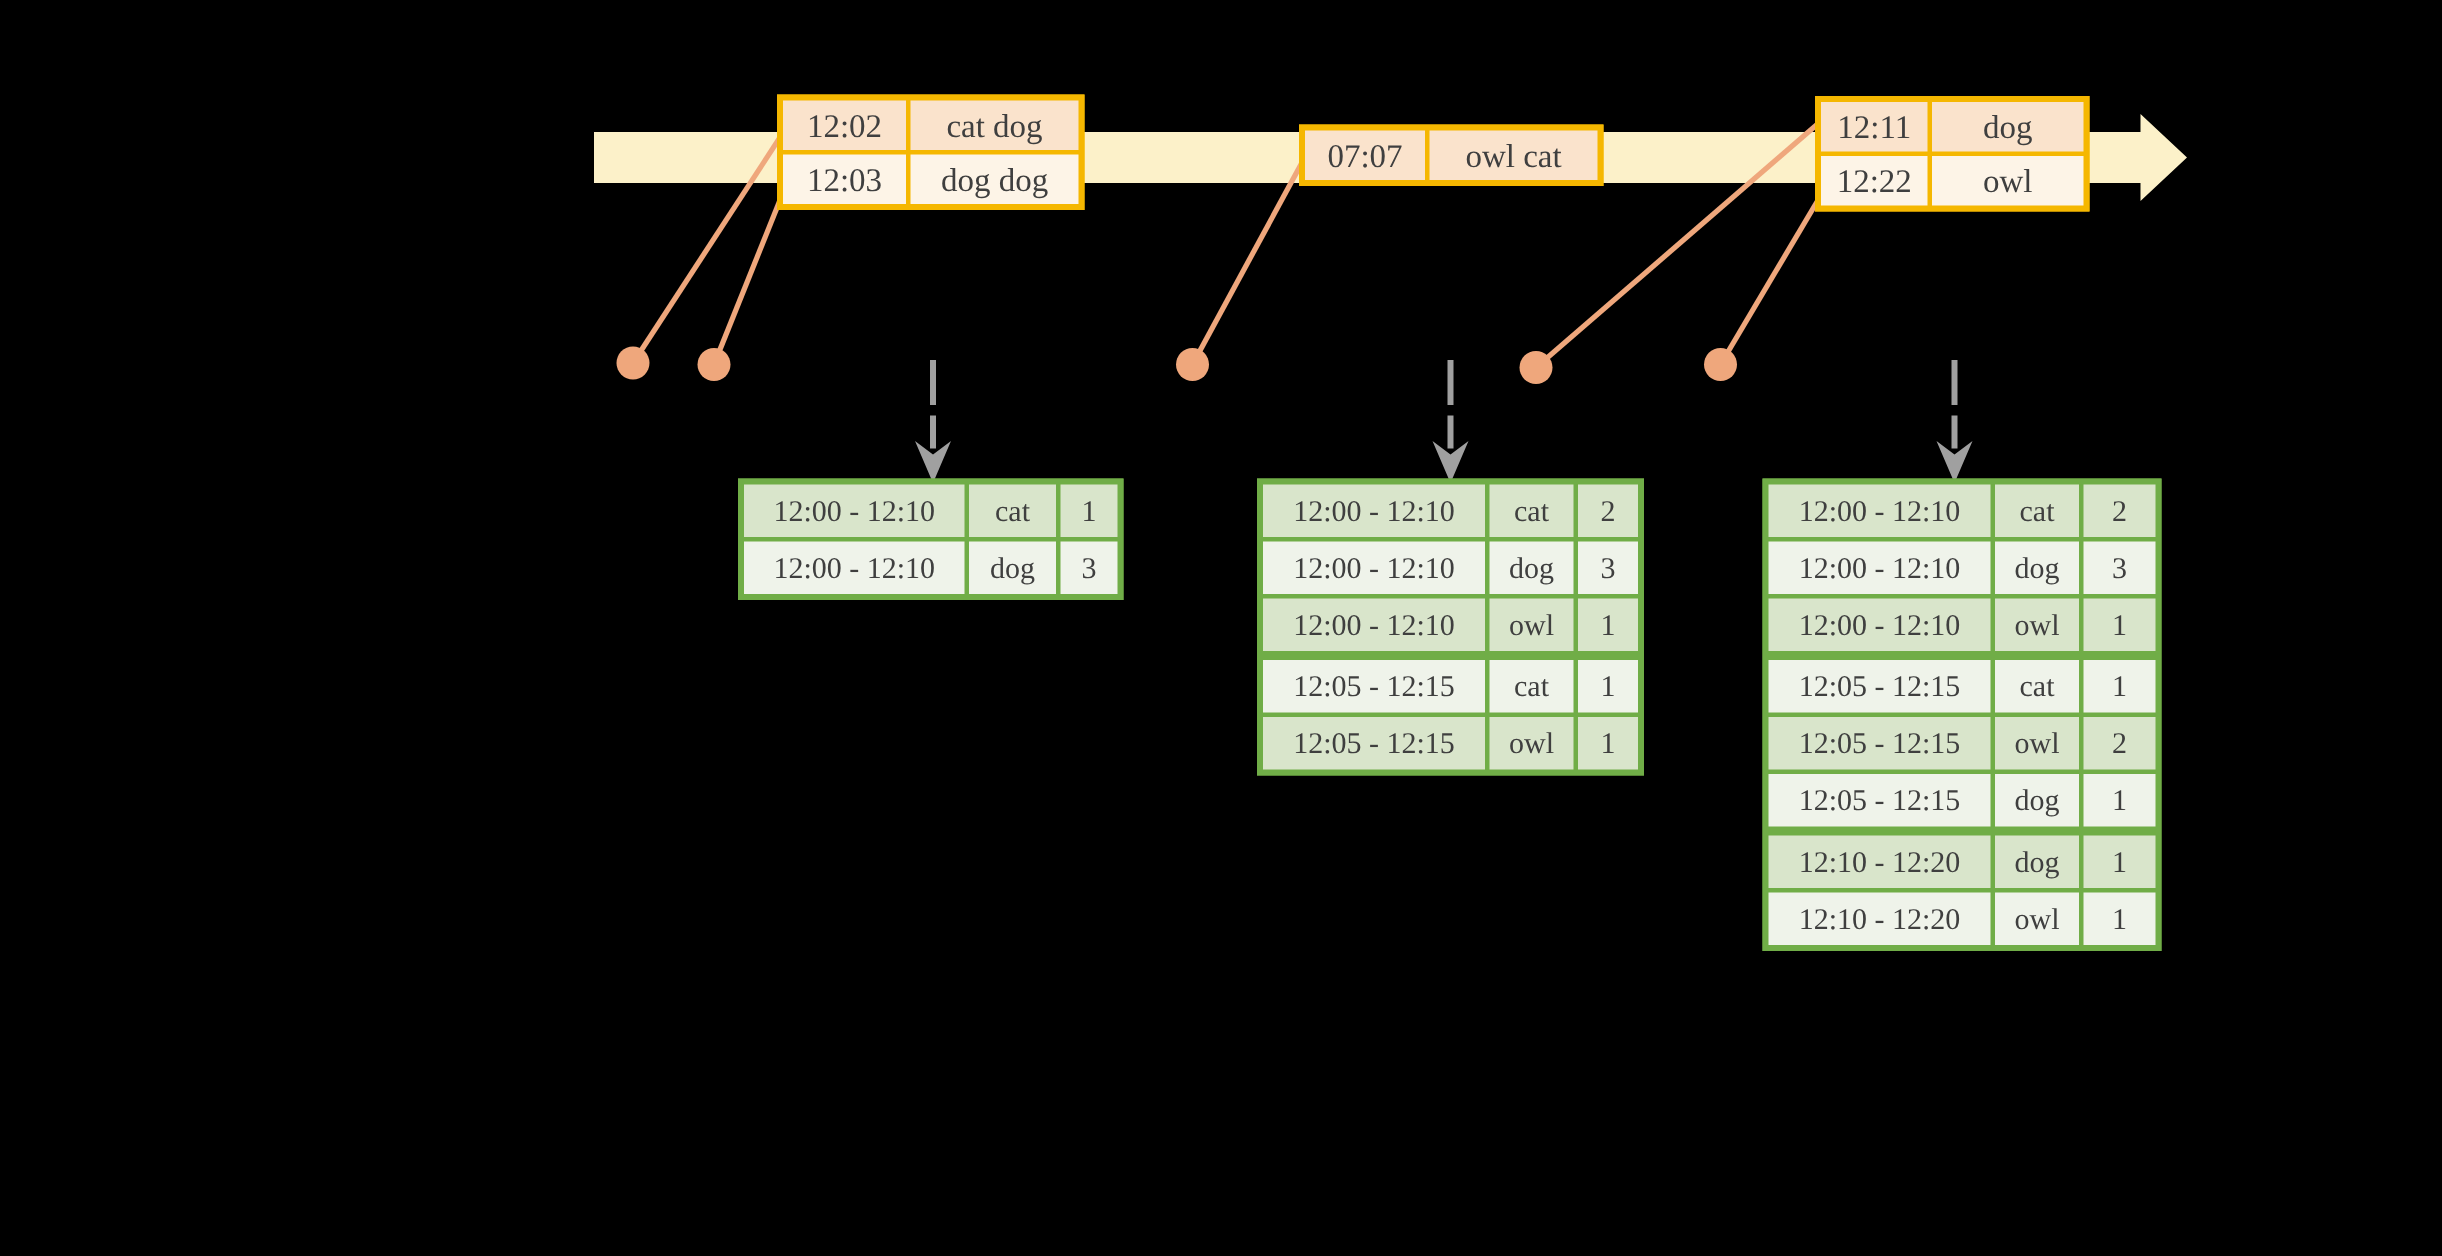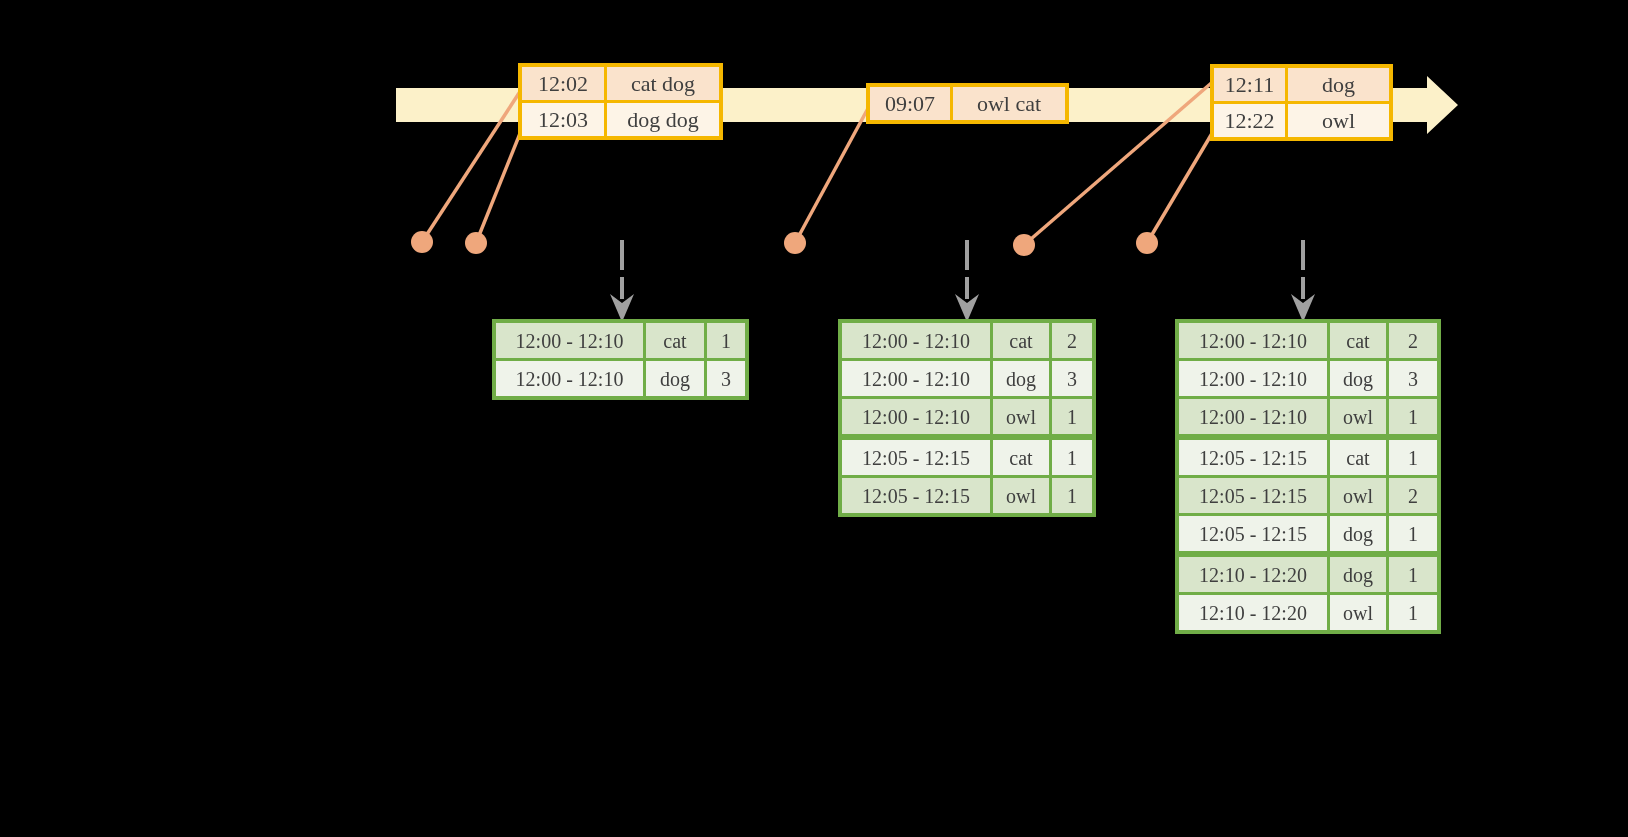--- a/index.html
+++ b/index.html
@@ -78,21 +78,21 @@
       <div class="cell">cat dog</div>
     </div>
     <div class="row cream">
       <div class="cell">12:03</div>
       <div class="cell">dog dog</div>
     </div>
   </div>
 
   <div id="et2" class="dtable etable">
     <div class="row peach">
-      <div class="cell">09:07</div>
+      <div class="cell">07:07</div>
       <div class="cell">owl cat</div>
     </div>
   </div>
 
   <div id="et3" class="dtable etable">
     <div class="row peach">
       <div class="cell">12:11</div>
       <div class="cell">dog</div>
     </div>
     <div class="row cream">

